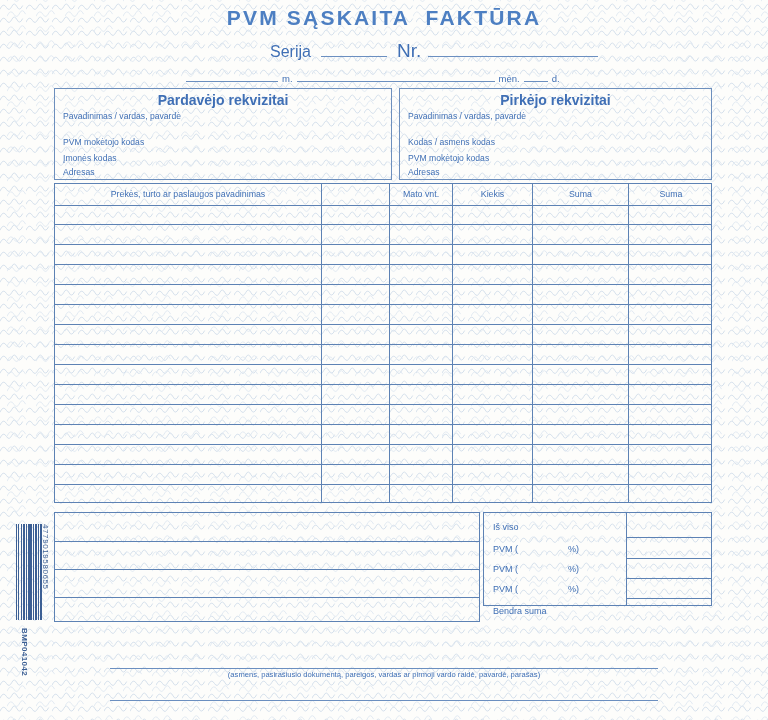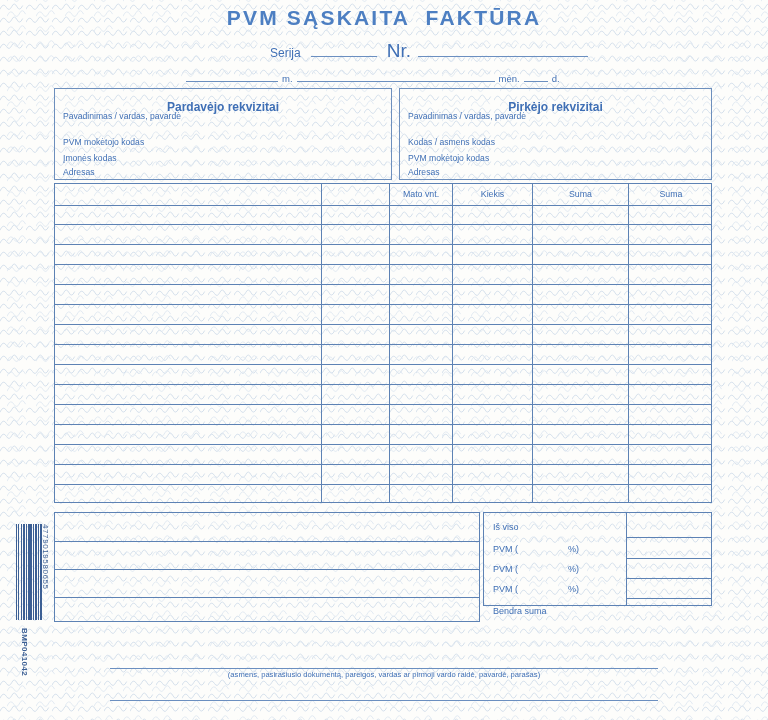--- a/index.html
+++ b/index.html
@@ -42,21 +42,21 @@
     white-space: pre;
   }
 
   
   #serija-row {
     position: absolute;
     left: 270px; top: 40px;
     display: flex; align-items: baseline;
     font-size: 15px; color: #3f6fb5;
   }
-  #serija-label { font-size: 12px; }
+  #serija-label { font-size: 16px; }
   .uline {
     display: inline-block;
     border-bottom: 1.3px solid #6b8fc0;
     height: 14px;
   }
   #serija-line { width: 66px; margin: 0 10px; }
   #nr-label { font-size: 19px; }
   #nr-line { width: 170px; margin-left: 7px; }
 
   
@@ -74,24 +74,24 @@
   
   .party-box {
     position: absolute;
     border: 1.2px solid #6d8fbd;
     background: transparent;
   }
   #seller-box { left: 54px;  top: 88px; width: 338px; height: 92px; }
   #buyer-box  { left: 399px; top: 88px; width: 313px; height: 92px; }
   .party-title {
     text-align: center;
-    font-size: 12px;
+    font-size: 14px;
     font-weight: bold;
     color: #3f6fb5;
-    margin-top: 11px;
+    margin-top: 3px;
   }
   .party-field {
     position: absolute;
     left: 8px;
     font-size: 8.6px;
     color: #3f6fb5;
     white-space: nowrap;
   }
 
   
@@ -275,20 +275,21 @@
     <div id="items-table">
 
       <div class="vline" style="left:266px"></div>
       <div class="vline" style="left:334px"></div>
       <div class="vline" style="left:397px"></div>
       <div class="vline" style="left:477px"></div>
       <div class="vline" style="left:573px"></div>
 
       <div class="hline" style="top:21px"></div>
 
+      <div class="col-head" style="left:0px;   width:266px">Prekės, turto ar paslaugos pavadinimas</div>
       <div class="col-head" style="left:267px; width:67px"></div>
       <div class="col-head" style="left:335px; width:62px">Mato vnt.</div>
       <div class="col-head" style="left:398px; width:79px">Kiekis</div>
       <div class="col-head" style="left:478px; width:95px">Suma</div>
       <div class="col-head" style="left:574px; width:84px">Suma</div>
 
       <div class="hline" style="top:40px"></div>
       <div class="hline" style="top:60px"></div>
       <div class="hline" style="top:80px"></div>
       <div class="hline" style="top:100px"></div>

